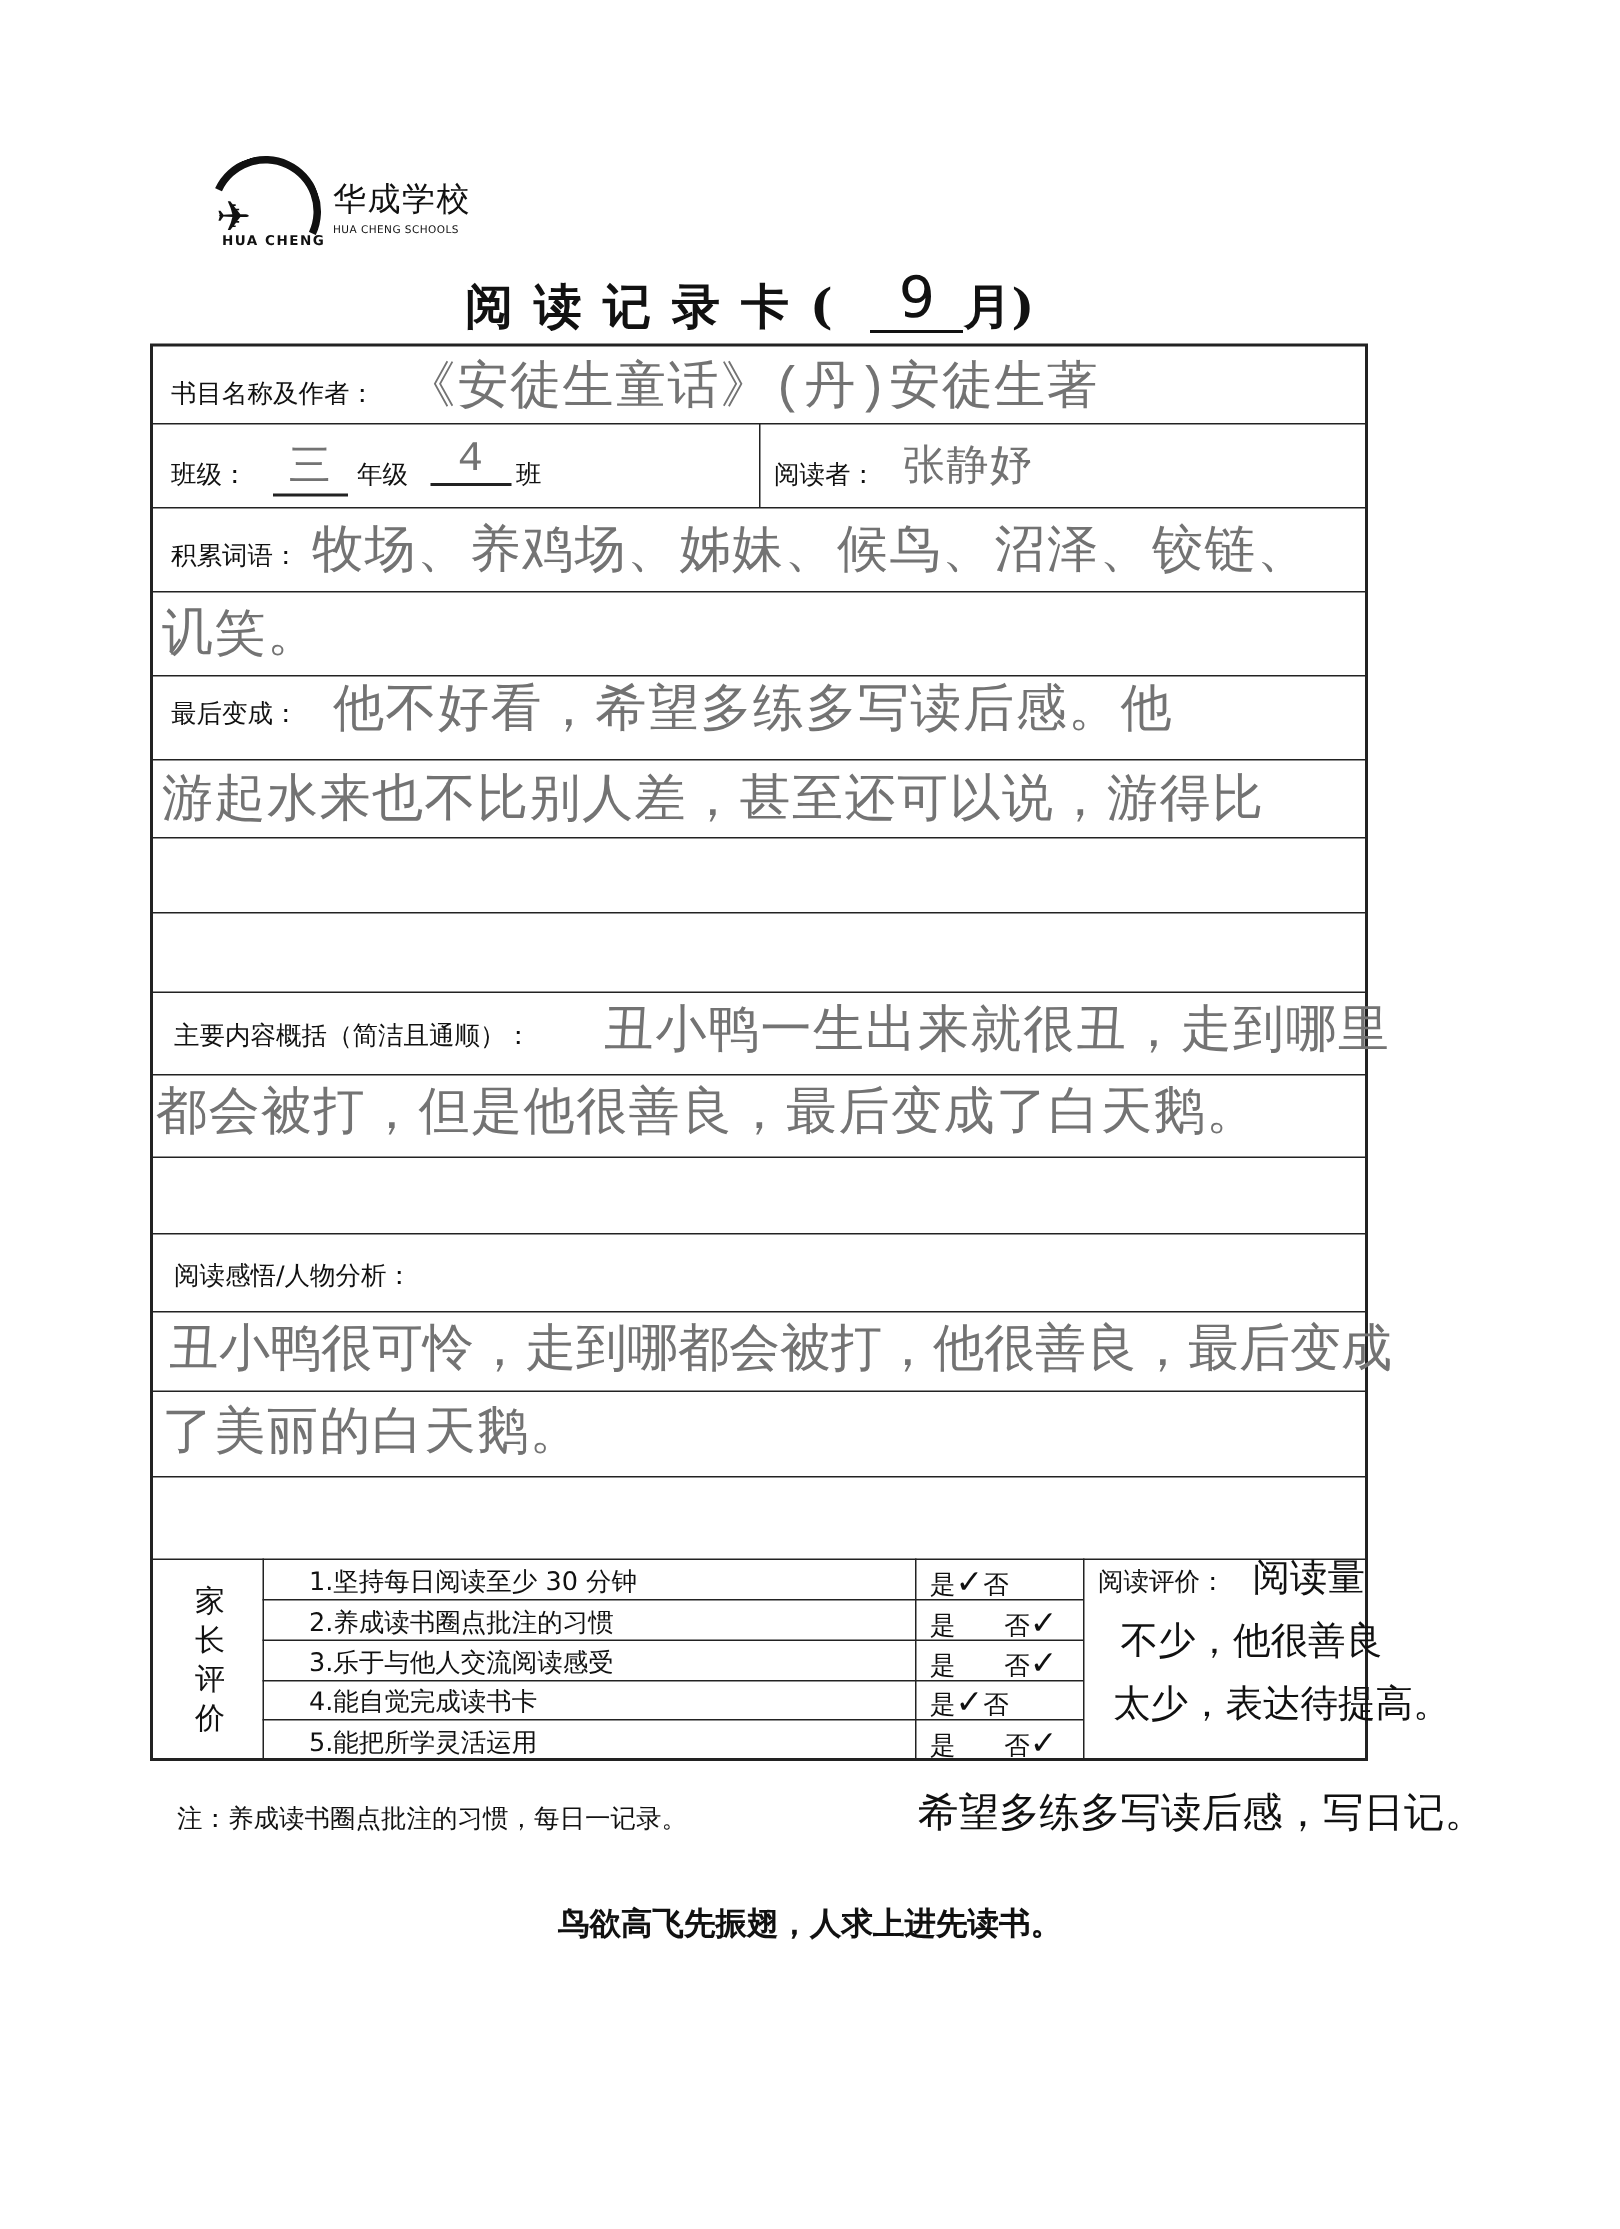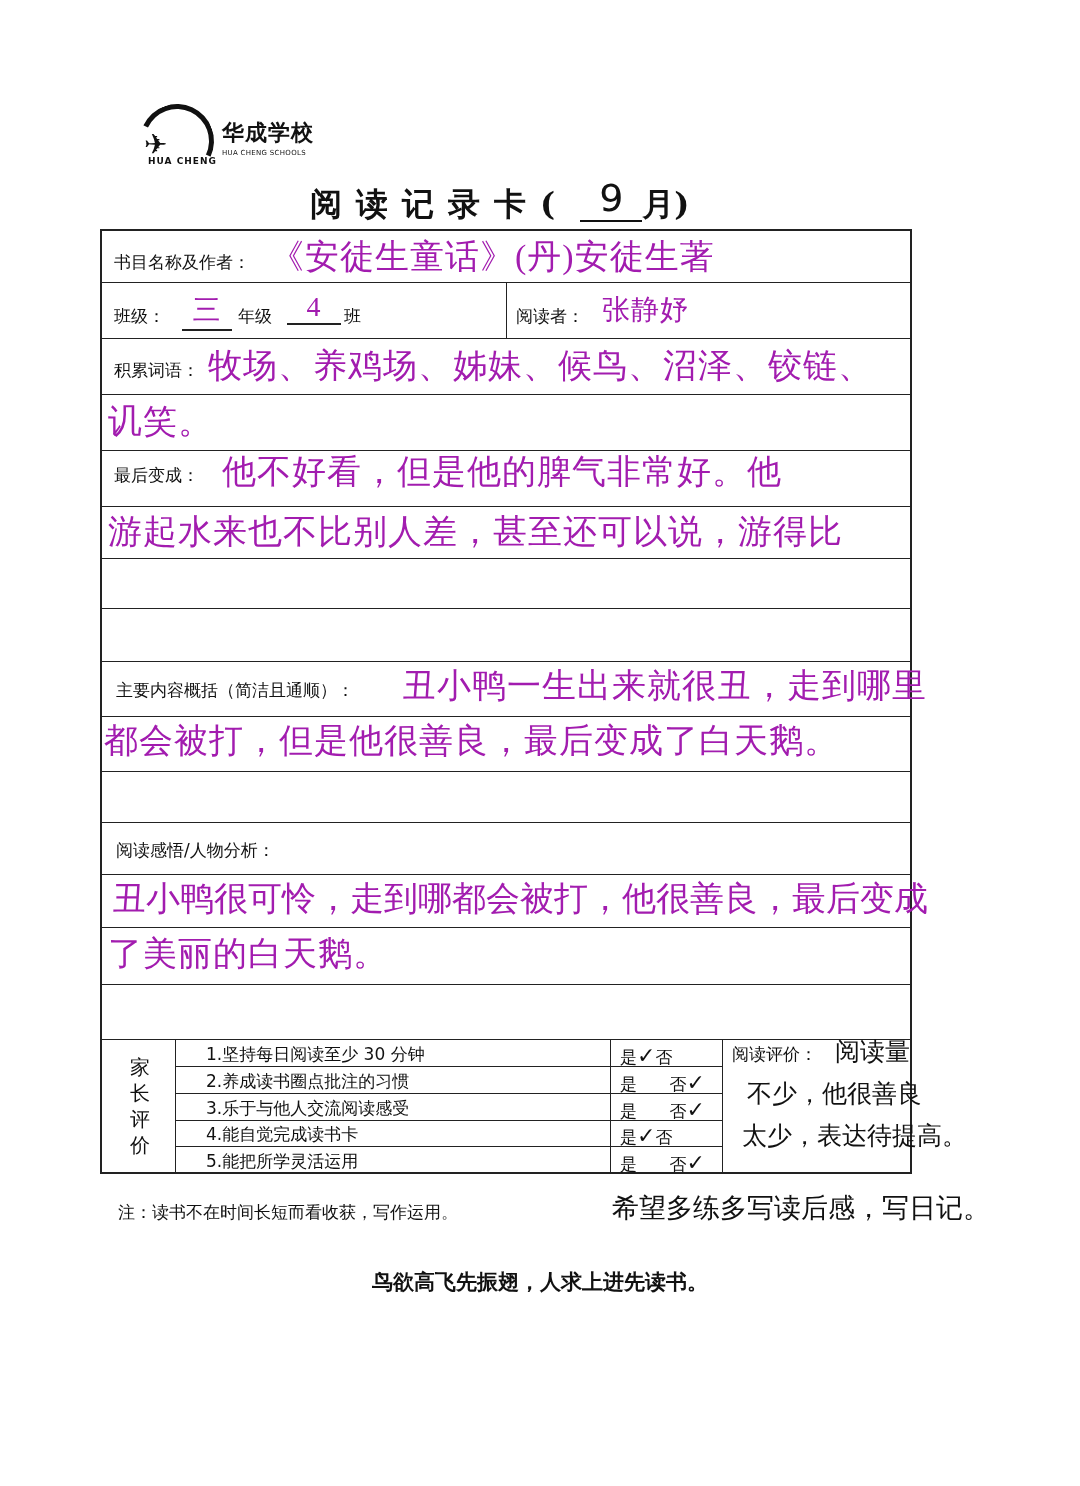--- a/index.html
+++ b/index.html
@@ -7,38 +7,38 @@
          font-family: "DejaVu Sans", sans-serif; color: #111; }
   .abs { position: absolute; }
 
   
   .logo { left: 136px; top: 100px; width: 190px; height: 72px; }
   .logo-arc { position: absolute; left: 4px; top: 4px; width: 74px; height: 74px;
               border: 5px solid #111; border-radius: 50%; border-bottom-color: transparent;
               border-left-color: transparent; transform: rotate(-20deg); box-sizing: border-box; }
   .logo-bird { position: absolute; left: 8px; top: 28px; font-size: 28px; color: #111; }
   .logo-huacheng { position: absolute; left: 12px; top: 56px; font-size: 9px; font-weight: bold; letter-spacing: 1px; }
-  .logo-cn { position: absolute; left: 86px; top: 18px; font-size: 22px; font-weight: bold; letter-spacing: 1px; }
+  .logo-cn { position: absolute; left: 86px; top: 18px; font-size: 22px; font-weight: normal; letter-spacing: 1px; }
   .logo-en { position: absolute; left: 86px; top: 49px; font-size: 7px; letter-spacing: .3px; }
 
   
   .title { left: 310px; top: 180px; font-size: 32px; font-weight: bold; letter-spacing: 14px; white-space: nowrap;
            font-family: "DejaVu Serif", serif; }
   .title .month-blank { display: inline-block; width: 62px; border-bottom: 2px solid #111; text-align: center;
                         font-family: "DejaVu Sans", sans-serif; font-weight: normal; font-size: 38px; letter-spacing: 0;
                         transform: translateY(-4px); }
   .title .m { letter-spacing: 0; }
 
   
   .tbl { left: 100px; top: 229px; width: 812px; height: 945px; border: 2px solid #222; box-sizing: border-box; }
   .hline { position: absolute; left: 0; right: 0; height: 0; border-top: 1.6px solid #222; }
   .vline { position: absolute; width: 0; border-left: 1.6px solid #222; }
   .lbl { position: absolute; font-size: 17px; color: #111; white-space: nowrap; font-family: "DejaVu Sans", sans-serif; }
-  .hw { position: absolute; font-size: 34px; color: #a21caf; white-space: nowrap;
-        font-family: Liberation Serif, serif; letter-spacing: 1px; }
+  .hw { position: absolute; font-size: 34px; color: #737373; white-space: nowrap;
+        font-family: Liberation Mono, monospace; letter-spacing: 1px; }
   .hw.sm { font-size: 28px; }
   .ul { display: inline-block; border-bottom: 2px solid #222; text-align: center; }
 
   
   .pe-cell { position: absolute; font-size: 17px; white-space: nowrap; }
   .vert { position: absolute; font-size: 20px; line-height: 26px; text-align: center; width: 24px; }
   .check { font-family: "DejaVu Sans", sans-serif; font-size: 22px; color: #111; }
   .eval-hw { position: absolute; font-size: 25px; line-height: 42px; font-family: "DejaVu Serif", serif; width: 180px; text-align: right; }
 
   .note { left: 118px; top: 1201px; font-size: 17px; }
@@ -94,21 +94,21 @@
   </div>
   <div class="lbl" style="left:242px; top:74px">班</div>
   <div class="lbl" style="left:414px; top:74px">阅读者：</div>
   <div class="hw sm" style="left:500px; top:60px">张静妤</div>
 
   <div class="lbl" style="left:12px; top:128px">积累词语：</div>
   <div class="hw" style="left:106px; top:112px">牧场、养鸡场、姊妹、候鸟、沼泽、铰链、</div>
   <div class="hw" style="left:6px; top:168px">讥笑。</div>
 
   <div class="lbl" style="left:12px; top:233px">最后变成：</div>
-  <div class="hw" style="left:120px; top:218px">他不好看，但是他的脾气非常好。他</div>
+  <div class="hw" style="left:120px; top:218px">他不好看，希望多练多写读后感。他</div>
   <div class="hw" style="left:6px; top:278px">游起水来也不比别人差，甚至还可以说，游得比</div>
 
   <div class="lbl" style="left:14px; top:448px">主要内容概括（简洁且通顺）：</div>
   <div class="hw" style="left:300px; top:432px">丑小鸭一生出来就很丑，走到哪里</div>
   <div class="hw" style="left:2px; top:487px">都会被打，但是他很善良，最后变成了白天鹅。</div>
 
   <div class="lbl" style="left:14px; top:608px">阅读感悟/人物分析：</div>
   <div class="hw" style="left:10px; top:645px; letter-spacing:0">丑小鸭很可怜，走到哪都会被打，他很善良，最后变成</div>
   <div class="hw" style="left:6px; top:700px">了美丽的白天鹅。</div>
 
@@ -148,15 +148,15 @@
   <div class="pe-cell" style="left:518px; top:919px">
     <span>是</span>&nbsp;&nbsp;&nbsp;&nbsp;&nbsp;&nbsp;<span>否</span><span class="check">✓</span>
   </div>
 
   <div class="pe-cell" style="left:630px; top:812px">阅读评价：</div>
   <div class="eval-hw" style="left:718px; top:800px; width:90px">阅读量</div>
   <div class="eval-hw" style="left:640px; top:842px">不少，他很善良</div>
   <div class="eval-hw" style="left:640px; top:884px; white-space:nowrap">太少，表达待提高。</div>
 </div>
 
-<div class="abs note">注：读书不在时间长短而看收获，写作运用。</div>
+<div class="abs note">注：养成读书圈点批注的习惯，每日一记录。</div>
 <div class="abs note-hw">希望多练多写读后感，写日记。</div>
 <div class="abs motto">鸟欲高飞先振翅，人求上进先读书。</div>
 
 </body></html>

